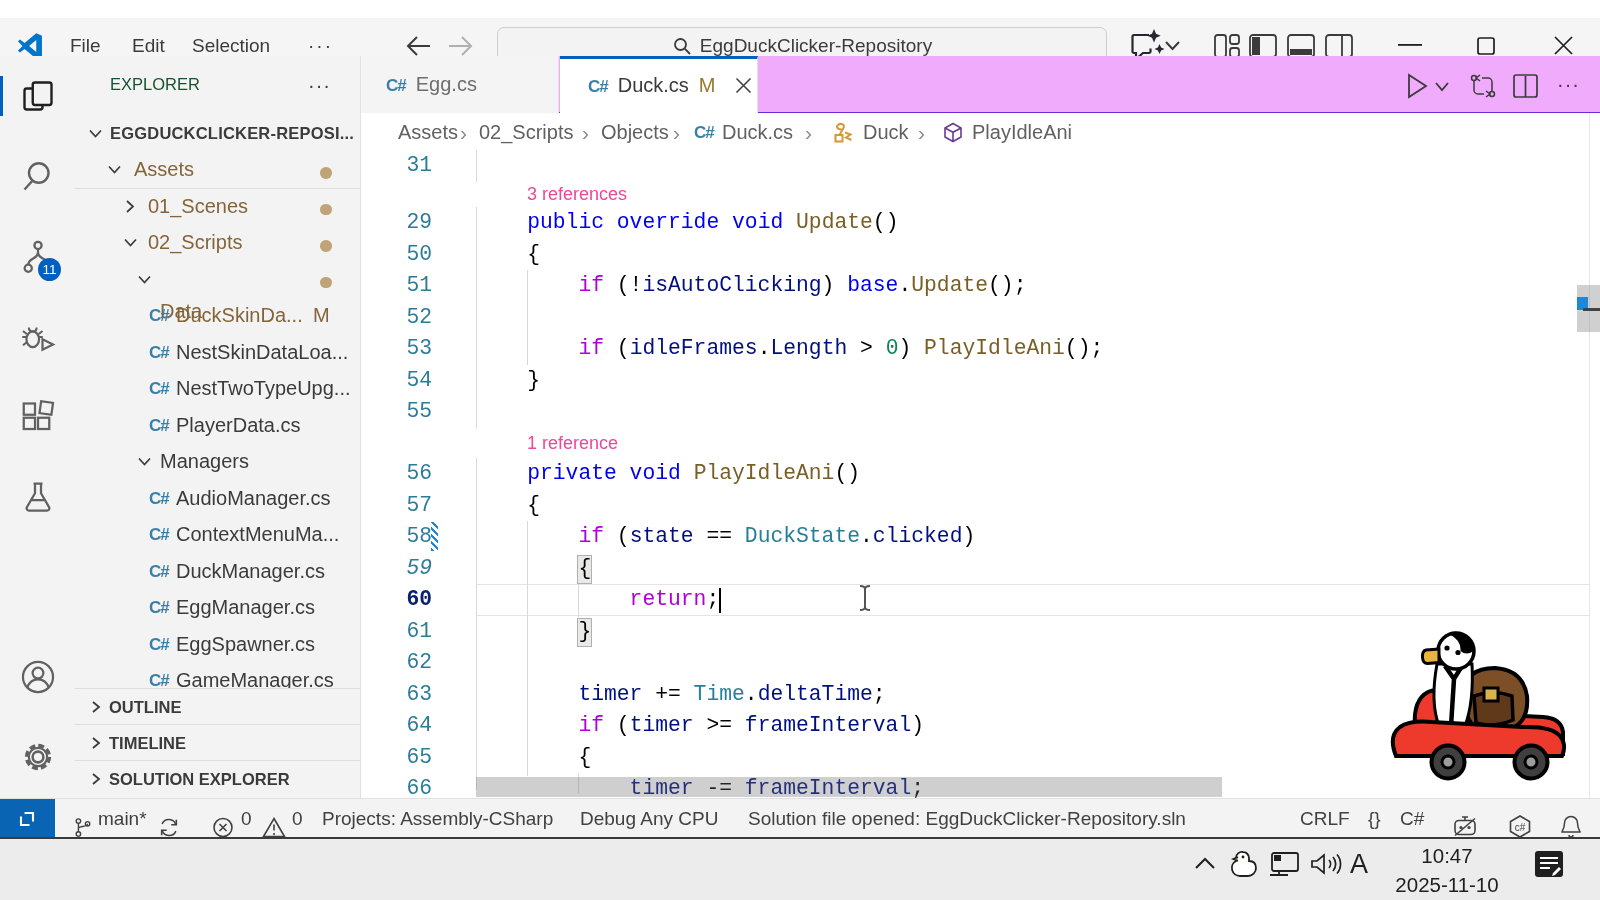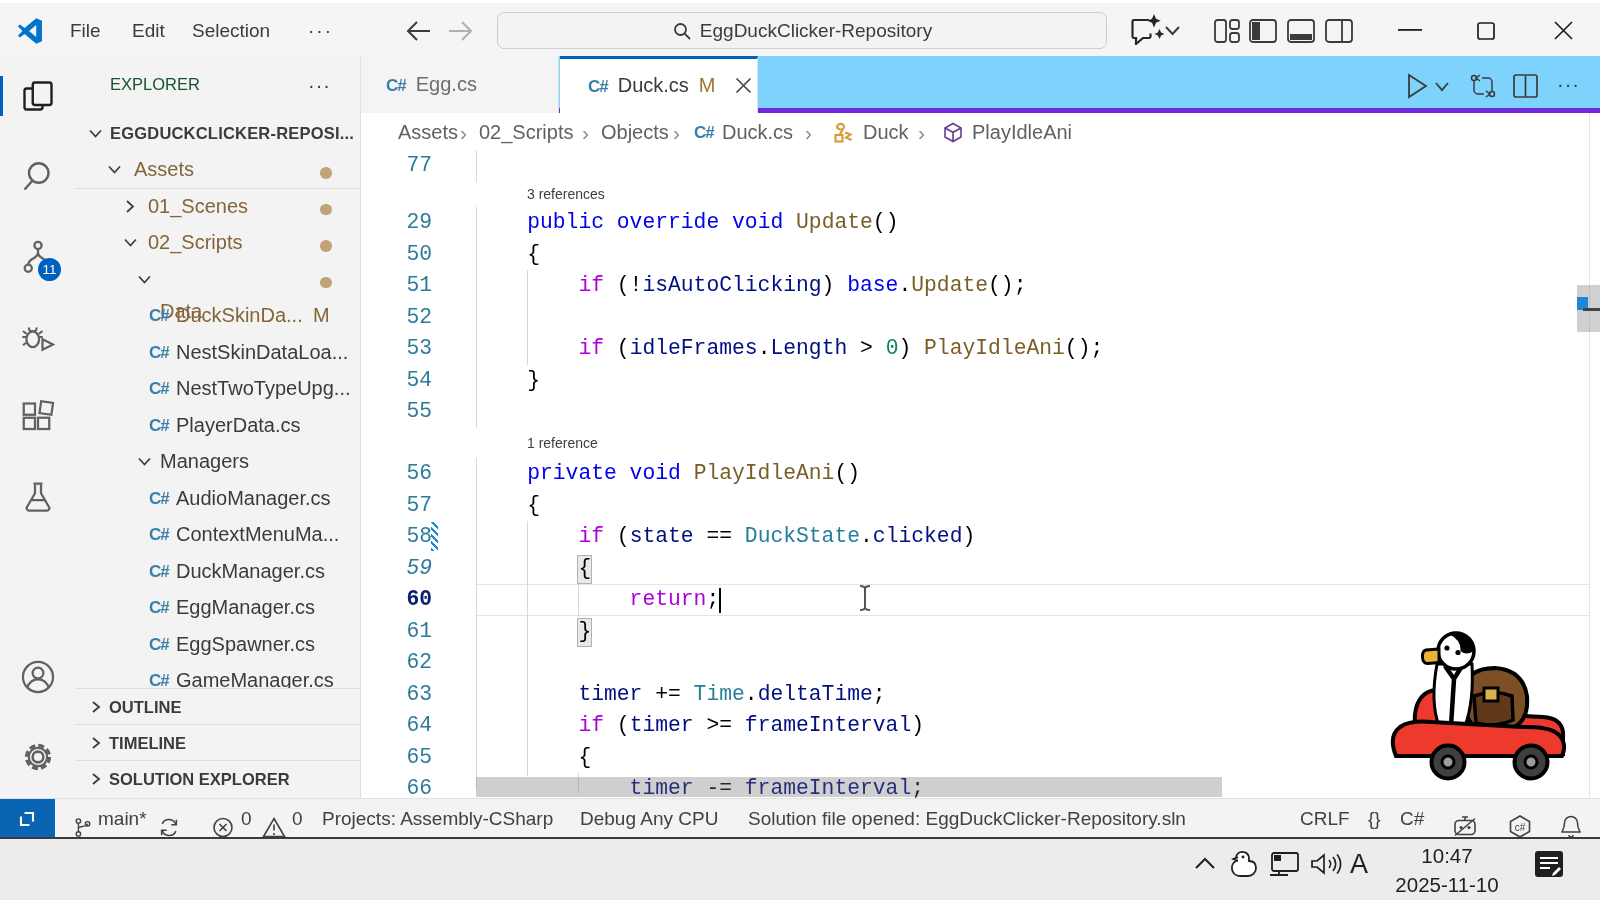--- a/index.html
+++ b/index.html
@@ -1,41 +1,41 @@
 <!DOCTYPE html>
 <html><head><meta charset="utf-8"><style>
 *{margin:0;padding:0;box-sizing:border-box}
 html,body{width:1600px;height:900px;overflow:hidden;background:#fff;font-family:"Liberation Sans",sans-serif}
 .abs{position:absolute}
 #stage{position:relative;width:1600px;height:900px}
 
-#titlebar{position:absolute;left:0;top:3px;width:1600px;height:56px;background:#f5f5f6;border-bottom:1px solid #e2e2e2}
+#titlebar{position:absolute;left:0;top:18px;width:1600px;height:56px;background:#f5f5f6;border-bottom:1px solid #e2e2e2}
 .menu{position:absolute;top:0;height:56px;line-height:56px;font-size:19px;color:#3b3b3b}
 #searchbox{position:absolute;left:497px;top:9px;width:610px;height:37px;background:#f3f3f3;border:1px solid #cdcdcd;border-radius:7px;color:#3b3b3b;font-size:19px;text-align:center;line-height:35px}
 
 #activitybar{position:absolute;left:0;top:56px;width:75px;height:742px;background:#f3f3f3}
 .aicon{position:absolute;left:0;width:75px;height:80px;display:flex;align-items:center;justify-content:center}
 
 #sidebar{position:absolute;left:75px;top:56px;width:286px;height:742px;background:#f3f3f3;border-right:1px solid #e0e0e0;overflow:hidden}
 .tr{position:absolute;left:0;width:286px;height:37px;line-height:37px;font-size:20px;color:#3b3b3b;white-space:nowrap}
 .mod{color:#84653a}
 .dot{position:absolute;top:16px;width:11.5px;height:11.5px;border-radius:50%;background:#c0a376}
 .shead{position:absolute;left:0;width:286px;height:36px;line-height:36px;border-top:1px solid #ddd;font-weight:bold;font-size:16.5px;color:#3b3b3b;background:#f3f3f3}
 .chev{display:inline-block;vertical-align:middle}
 .csicon{font-weight:bold;color:#3a7fa8;font-size:17px;letter-spacing:-1px}
 
-#tabstrip{position:absolute;left:361px;top:56px;width:1239px;height:57px;background:#7dd3fc;border-bottom:5px solid #6d28d9}
+#tabstrip{position:absolute;left:361px;top:56px;width:1239px;height:57px;background:#f0abfc;border-bottom:1px solid #6d28d9}
 #tab1{position:absolute;left:0;top:0;width:198px;height:57px;background:#f4f4f5;border-right:1px solid #e2e2e2;font-size:20px;color:#6e6e6e;line-height:57px}
 #tab2{position:absolute;left:199px;top:0;width:198px;height:58px;background:#fff;border-right:1px solid #e0e0e0;border-top:3px solid #0060c0;font-size:20px;color:#3b3b3b;line-height:52px}
 #breadcrumb{position:absolute;left:361px;top:113px;width:1239px;height:39px;background:#fff;font-size:20px;color:#616161;line-height:39px}
 .bc{position:absolute;top:0;white-space:nowrap}
 .bsep{color:#8a8a8a;font-size:21px}
 #editor{position:absolute;left:361px;top:152px;width:1239px;height:646px;background:#fff}
 .r{position:absolute;left:476px;white-space:pre;font-family:"Liberation Mono",monospace;font-size:21.33px;line-height:31.5px;height:31.5px;color:#000}
-.cl{position:absolute;left:527px;white-space:pre;font-size:14px;color:#404040}
+.cl{position:absolute;left:527px;white-space:pre;font-size:18px;color:#ec4899}
 .ln{position:absolute;left:380px;width:52px;text-align:right;font-family:"Liberation Mono",monospace;font-size:21.33px;line-height:31.5px;height:31.5px;color:#2c7c99}
 .k{color:#0000f0}.c{color:#af00db}.f{color:#795e26}.v{color:#001080}.t{color:#267f99}.n{color:#098658}
 .guide{position:absolute;width:1px;background:#d8d8d8}
 
 #statusbar{position:absolute;left:0;top:798px;width:1600px;height:39px;background:#f3f3f3;border-top:1px solid #e0e0e0;font-size:19px;color:#414141}
 .sitem{position:absolute;top:0;height:39px;line-height:39px;white-space:nowrap}
 
 #taskbar{position:absolute;left:0;top:837px;width:1600px;height:63px;background:#ececec;border-top:2px solid #3a3a3a}
 </style></head>
 <body>
@@ -304,21 +304,21 @@
       <div class="abs" style="left:115px;top:432.4px;width:1113px;height:31.5px;border-top:1.5px solid #e4e4e4;border-bottom:1.5px solid #e4e4e4"></div>
       <div class="guide" style="left:115px;top:-2px;height:32px"></div>
       <div class="guide" style="left:115px;top:55.30000000000001px;height:220.7px"></div>
       <div class="guide" style="left:115px;top:306.4px;height:331.6px"></div>
       <div class="guide" style="left:166px;top:118.30000000000001px;height:94.69999999999999px"></div>
       <div class="guide" style="left:166px;top:369.4px;height:254.60000000000002px"></div>
       <div class="guide" style="left:217px;top:432.4px;height:32.60000000000002px"></div>
       <div class="guide" style="left:217px;top:621.4px;height:19.600000000000023px"></div>
       <div class="abs" style="left:216.39999999999998px;top:402.9px;width:14.5px;height:29px;background:#e9e9e7;border:1px solid #b0b0b0"></div>
       <div class="abs" style="left:216.39999999999998px;top:465.9px;width:14.5px;height:29px;background:#e9e9e7;border:1px solid #b0b0b0"></div>
-      <div class="ln" style="left:19px;top:-2px;">77</div>
+      <div class="ln" style="left:19px;top:-2px;">31</div>
       <div class="cl" style="left:166px;top:29.5px;line-height:25.8px">3 references</div>
       <div class="ln" style="left:19px;top:55.30000000000001px;">29</div>
       <div class="r" style="left:115px;top:55.30000000000001px">    <span class="k">public</span> <span class="k">override</span> <span class="k">void</span> <span class="f">Update</span>()</div>
       <div class="ln" style="left:19px;top:86.80000000000001px;">50</div>
       <div class="r" style="left:115px;top:86.80000000000001px">    {</div>
       <div class="ln" style="left:19px;top:118.30000000000001px;">51</div>
       <div class="r" style="left:115px;top:118.30000000000001px">        <span class="c">if</span> (!<span class="v">isAutoClicking</span>) <span class="k">base</span>.<span class="f">Update</span>();</div>
       <div class="ln" style="left:19px;top:149.8px;">52</div>
       <div class="ln" style="left:19px;top:181.3px;">53</div>
       <div class="r" style="left:115px;top:181.3px">        <span class="c">if</span> (<span class="v">idleFrames</span>.<span class="v">Length</span> &gt; <span class="n">0</span>) <span class="f">PlayIdleAni</span>();</div>

